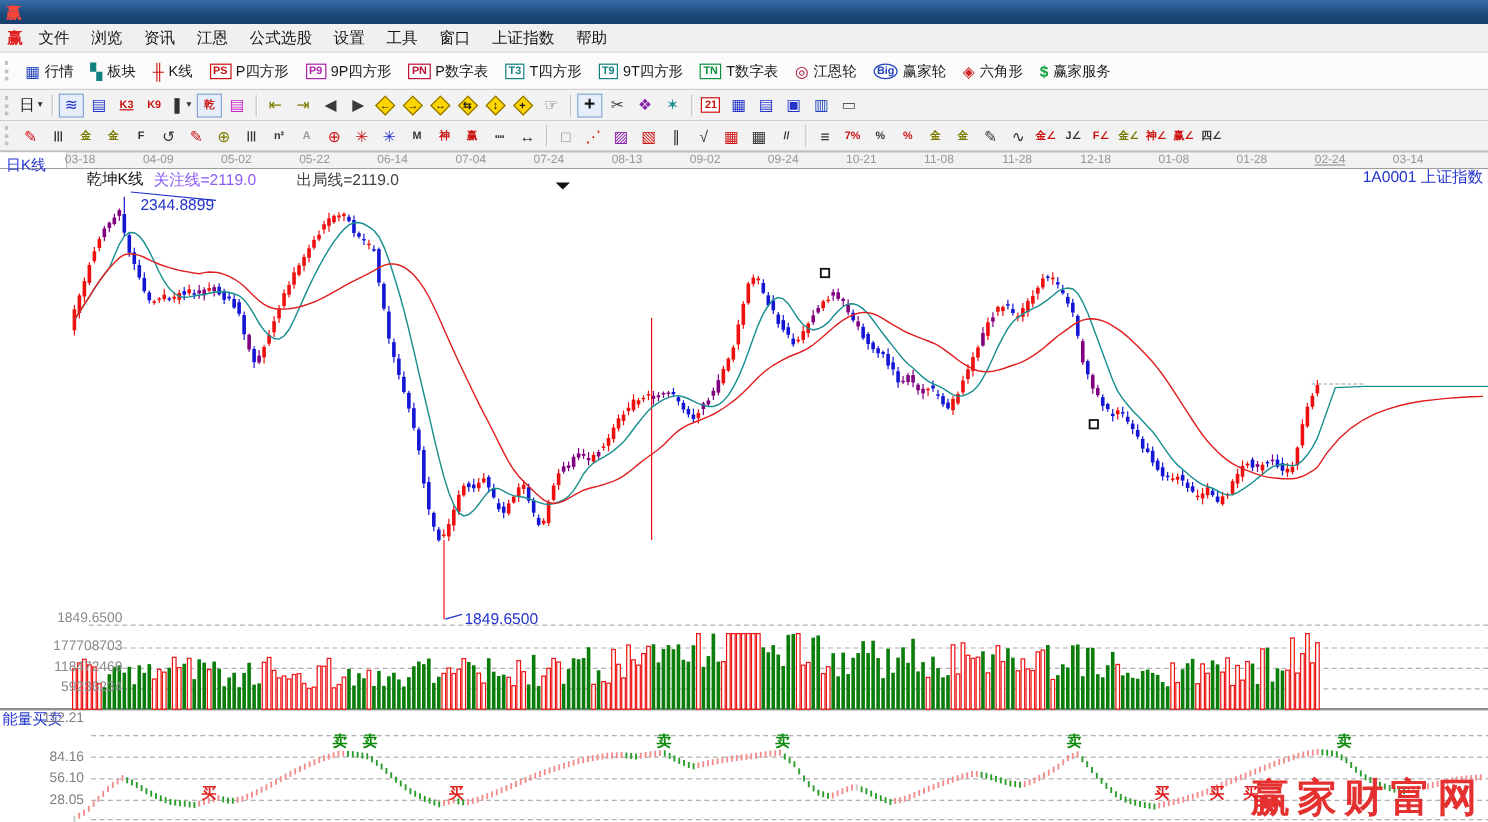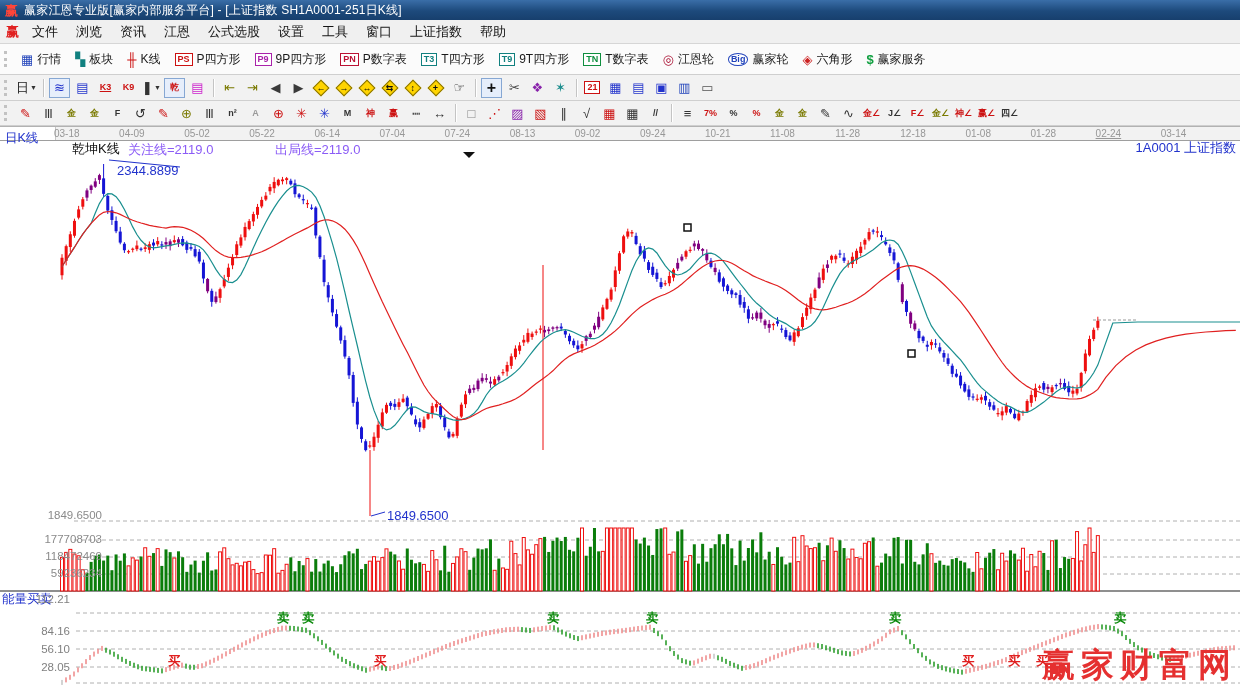--- a/index.html
+++ b/index.html
@@ -61,21 +61,20 @@
   .watermark{position:absolute;left:1042px;top:502px;color:#e53030;font-size:33px;font-weight:bold;
     font-family:"DejaVu Serif","Liberation Serif",serif;letter-spacing:6px;}
 </style>
 </head>
 <body>
 
 <div class="app">
 
   <div class="titlebar">
     <span class="tb-logo">赢</span>
-    <span class="tb-title">赢家江恩专业版[赢家内部服务平台] - [上证指数  SH1A0001-251日K线]</span>
   </div>
 
   <div class="menubar" id="menubar">
     <span class="menu-logo">赢</span>
   <span class="menu-item">文件</span>
       <span class="menu-item">浏览</span>
       <span class="menu-item">资讯</span>
       <span class="menu-item">江恩</span>
       <span class="menu-item">公式选股</span>
       <span class="menu-item">设置</span>
@@ -1470,21 +1469,21 @@
         <rect x="1225.2" y="645.922785" width="1.6" height="5" fill="#ef8f8f"></rect>
         <rect x="1229.2" y="645.601935" width="1.6" height="5" fill="#ef8f8f"></rect>
         <rect x="1233.2" y="645.281085" width="1.6" height="5" fill="#ef8f8f"></rect>
         <path d="M463,152 L475,152 L469,158 Z" fill="#111"></path>
         <rect x="684" y="224" width="7" height="7" fill="#fff" stroke="#111" stroke-width="1.5"></rect>
         <rect x="908" y="350" width="7" height="7" fill="#fff" stroke="#111" stroke-width="1.5"></rect>
       </svg>
 
     <span class="ov" style="left:72px;top:1px;color:#111;">乾坤K线</span>
     <span class="ov" style="left:128px;top:2px;color:#8b5cf6;">关注线=2119.0</span>
-    <span class="ov" style="left:247px;top:2px;color:#8b5cf6;margin-left:28px;">出局线=2119.0</span>
+    <span class="ov" style="left:247px;top:2px;color:#404040;">出局线=2119.0</span>
     <span class="ov blue" style="left:117px;top:23px;">2344.8899</span>
     <span class="ov blue" style="right:4px;top:0px;">1A0001 上证指数</span>
     <span class="scale-label" style="top:368px;">1849.6500</span>
     <span class="ov blue" style="left:387px;top:368px;">1849.6500</span>
     <span class="ov blue" style="left:2px;top:451px;font-size:12.5px;">能量买卖</span>
     <span class="watermark">赢家财富网</span>
   <span class="scale-label" style="top: 392px;">177708703</span>
       <span class="scale-label" style="top: 409px;">118472469</span>
       <span class="scale-label" style="top: 426px;">59236234</span>
       <span class="ind-label" style="top: 452px;">112.21</span>

